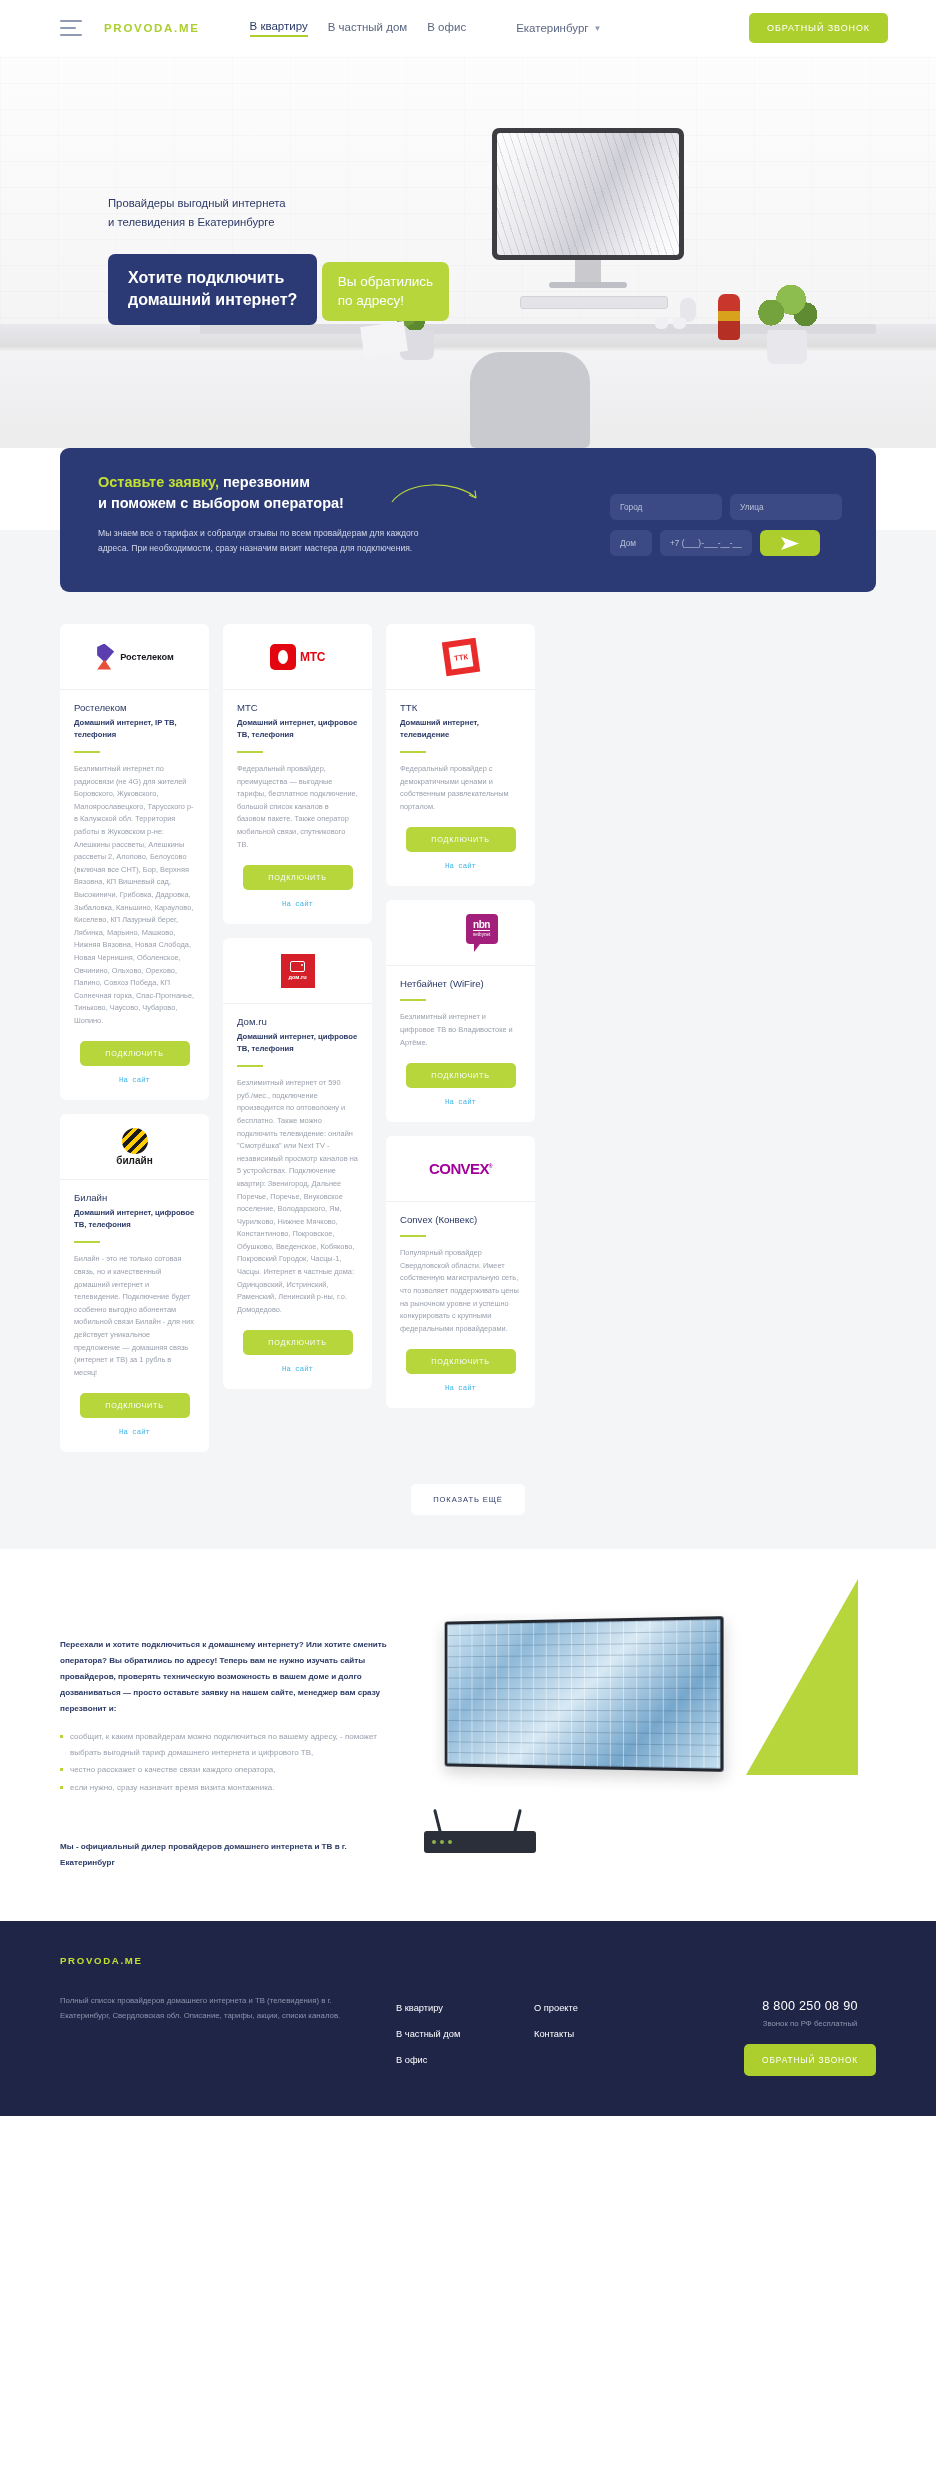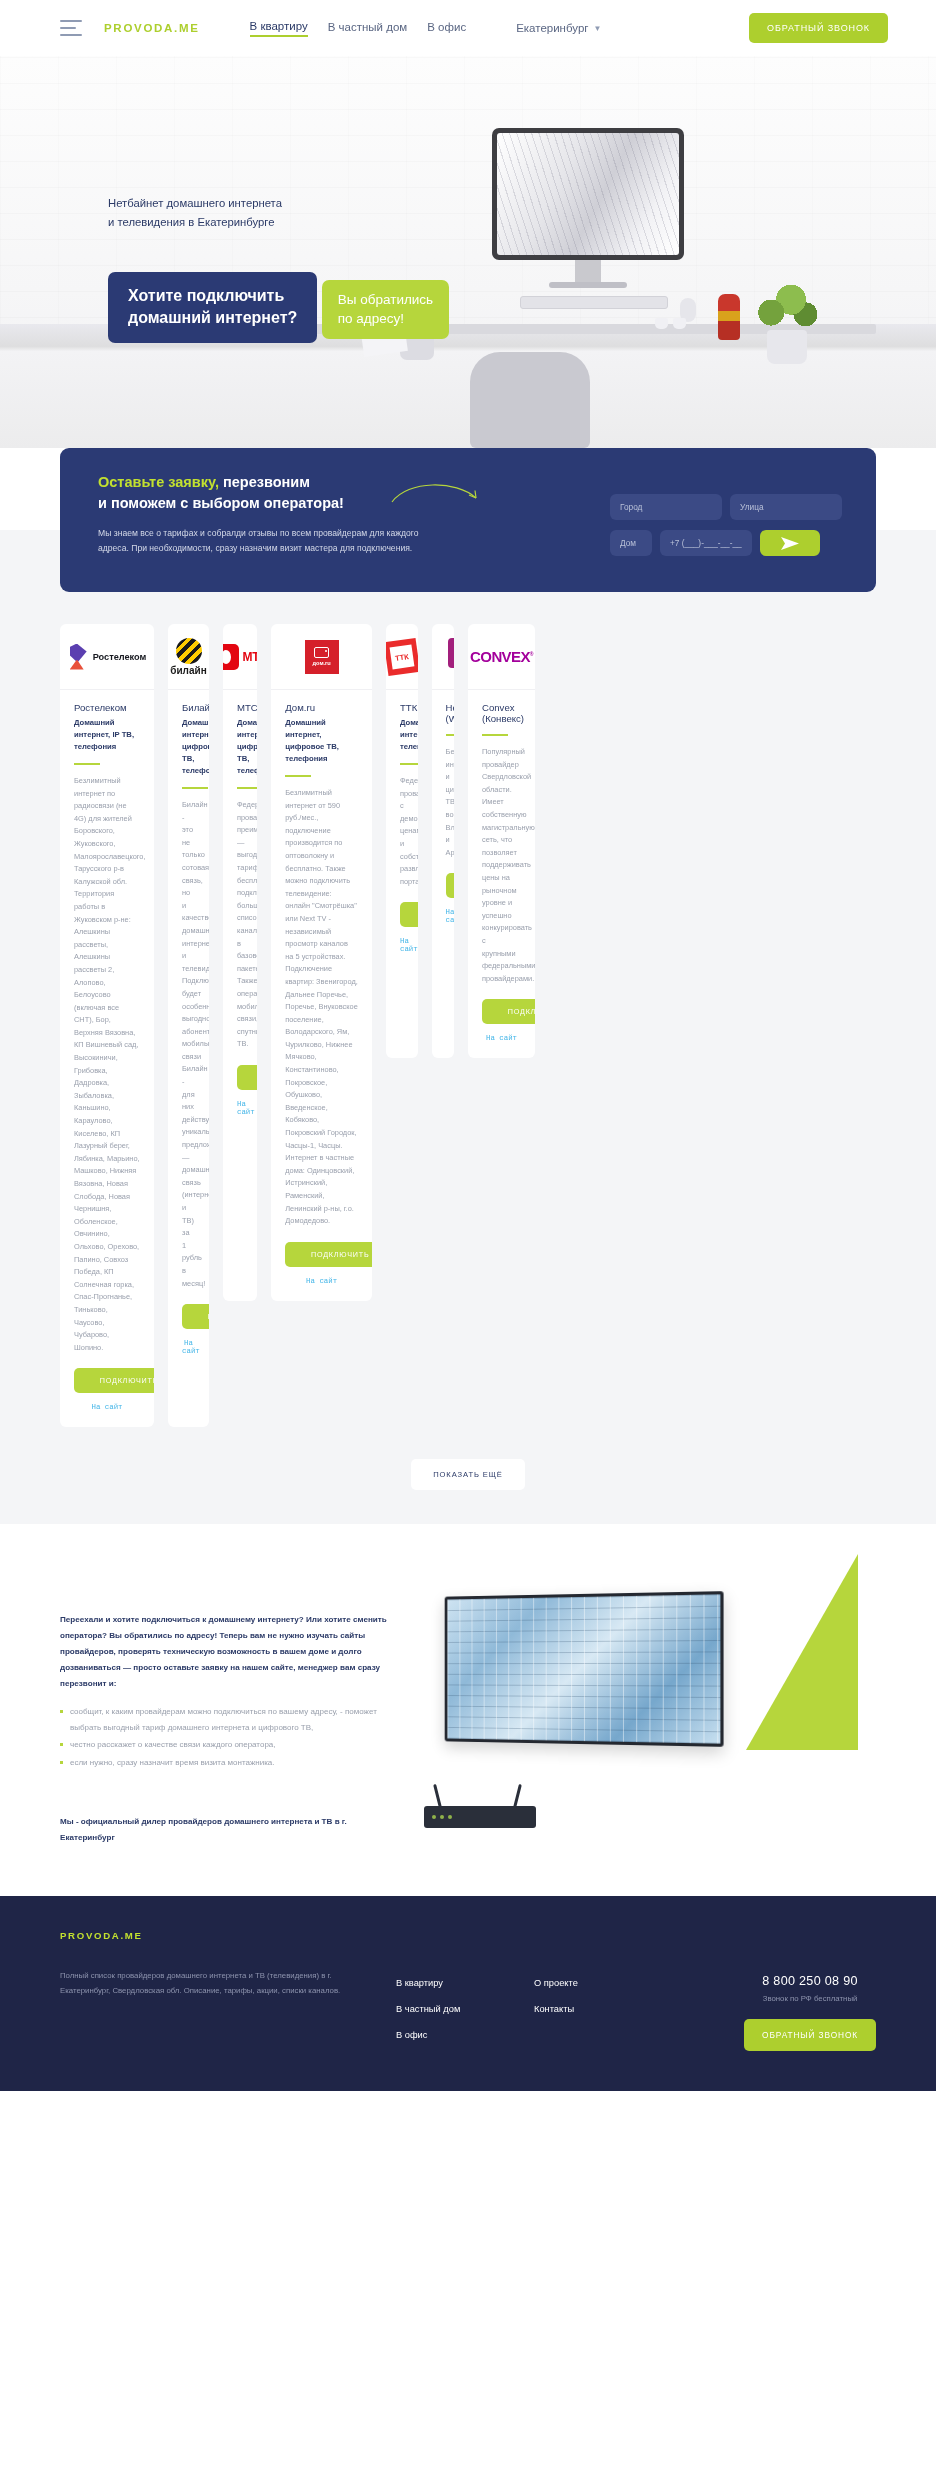--- a/index.html
+++ b/index.html
@@ -80,21 +80,21 @@
     position:absolute; left:0; right:0; bottom:0; height:124px;
     background: linear-gradient(180deg,#e9e9ee 0%, #dededf 18%, #f3f3f5 22%, #ececed 100%);
   }
   .hero-desk:before {
     content:""; position:absolute; left:200px; right:60px; top:0; height:10px;
     background:#d9d9de; border-radius:2px;
   }
   .hero-text { position: absolute; left: 108px; top: 138px; z-index: 3; }
   .hero-sub { font-size: 11.3px; line-height: 19px; color:#2b3a67; }
   .hero-badge-blue {
-    margin-top: 40px;
+    margin-top: 22px;
     background:#2b3a74;
     color:#fff;
     font-size: 16px;
     font-weight:700;
     line-height: 22px;
     padding: 13px 20px 14px 20px;
     border-radius: 7px;
     display:inline-block;
   }
   .hero-badge-green {
@@ -206,21 +206,21 @@
   }
 
   
   .providers {
     background:#f4f5f7;
     padding: 18px 60px 26px 60px;
     display:flex;
     gap: 14px;
     align-items: flex-start;
   }
-  .col { width: 149px; display:flex; gap: 14px; }
+  .col { width: 149px; display:flex; flex-direction:column; gap: 14px; }
   .card { background:#fff; border-radius:6px; overflow:hidden; }
   .card-logo {
     height: 66px;
     display:flex; align-items:center; justify-content:center;
     border-bottom: 1px solid #f0f0f3;
   }
   .card-body { padding: 12px 14px 16px 14px; }
   .card-name { font-size:9.6px; color:#2b3a67; margin-bottom:4px; }
   .card-services { font-size:7.7px; line-height:12px; color:#2b3a67; font-weight:700; }
   .card-rule { width:26px; height:2px; background:#b6d63c; margin:10px 0 10px 0; }
@@ -387,21 +387,21 @@
       <div class="pot"></div>
   </div>
   <div class="ironman"></div>
   <div class="cups">
       <i></i>
       <i></i>
     </div>
   <div class="papers"></div>
 
   <div class="hero-text">
-    <div class="hero-sub">Нетбайнет домашнего интернета</div>
+    <div class="hero-sub">Провайдеры выгодный интернета</div>
     <div class="hero-sub">и телевидения в Екатеринбурге</div>
     <div class="hero-badge-blue">
       <div>Хотите подключить</div>
       <div>домашний интернет?</div>
     </div>
     <div class="hero-badge-green">
       <div>Вы обратились</div>
       <div>по адресу!</div>
     </div>
   </div>

